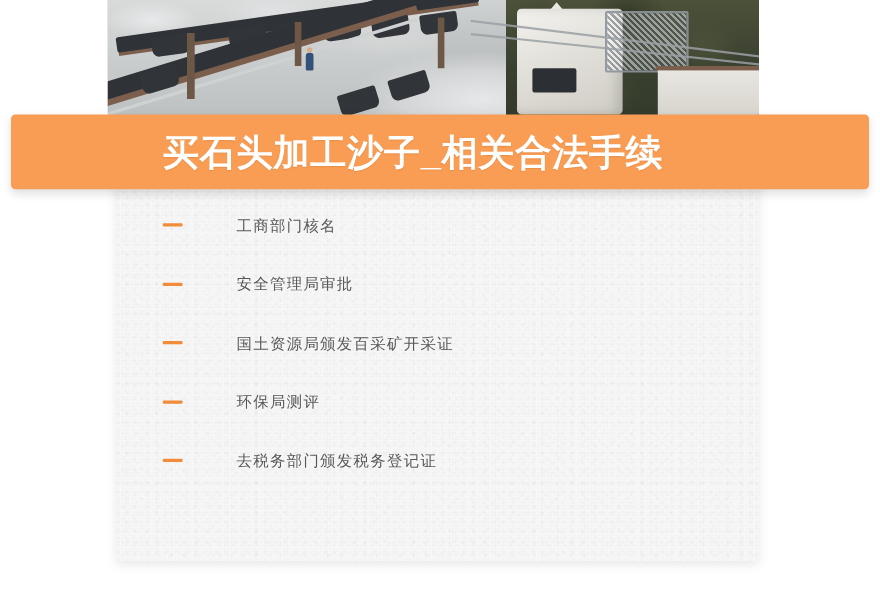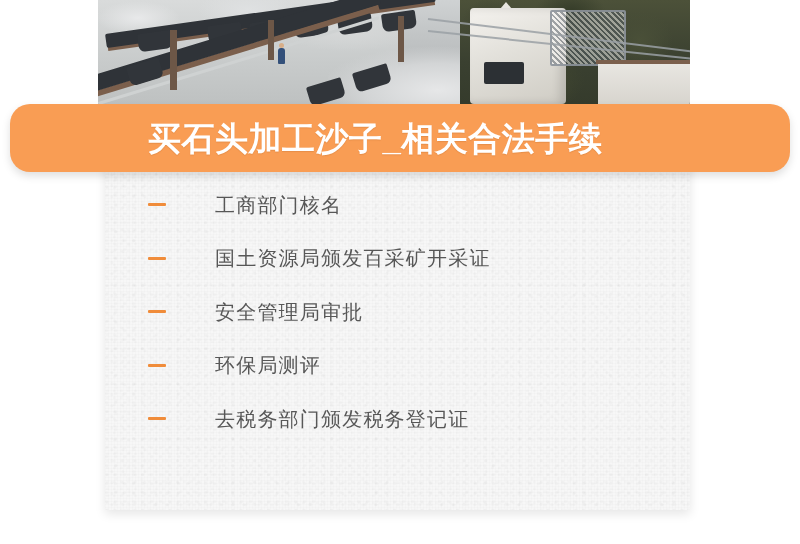--- a/index.html
+++ b/index.html
@@ -180,21 +180,21 @@
   }
 
   
   .title-banner {
     position: absolute;
     left: 10px;
     top: 104px;
     width: 780px;
     height: 68px;
     background: #f99d54;
-    border-radius: 20px;
+    border-radius: 4px;
     box-shadow: 0 4px 9px rgba(0,0,0,.13);
     display: flex;
     align-items: center;
   }
   .title-text {
     margin-left: 138px;
     color: #ffffff;
     font-size: 33px;
     font-weight: bold;
     letter-spacing: .5px;
@@ -222,21 +222,21 @@
     flex: 0 0 auto;
     width: 18px;
     height: 3px;
     background: #f08c3a;
     border-radius: 1px;
     margin-left: 43px;
   }
   .item-label {
     margin-left: 49px;
     color: #575757;
-    font-size: 20px;
+    font-size: 14px;
     line-height: 1;
     letter-spacing: 1.2px;
     white-space: nowrap;
   }
 </style>
 </head>
 <body>
 
 <div class="stage">
 
@@ -288,28 +288,28 @@
     <div class="title-text">买石头加工沙子_相关合法手续</div>
   </div>
 
   <ul class="check-list">
     <li class="list-item">
       <span class="bullet-dash"></span>
       <span class="item-label">工商部门核名</span>
     </li>
     <li class="list-item">
       <span class="bullet-dash"></span>
+      <span class="item-label">安全管理局审批</span>
+    </li>
+    <li class="list-item">
+      <span class="bullet-dash"></span>
       <span class="item-label">国土资源局颁发百采矿开采证</span>
     </li>
     <li class="list-item">
       <span class="bullet-dash"></span>
-      <span class="item-label">安全管理局审批</span>
-    </li>
-    <li class="list-item">
-      <span class="bullet-dash"></span>
       <span class="item-label">环保局测评</span>
     </li>
     <li class="list-item">
       <span class="bullet-dash"></span>
       <span class="item-label">去税务部门颁发税务登记证</span>
     </li>
   </ul>
 
 </div>
 

